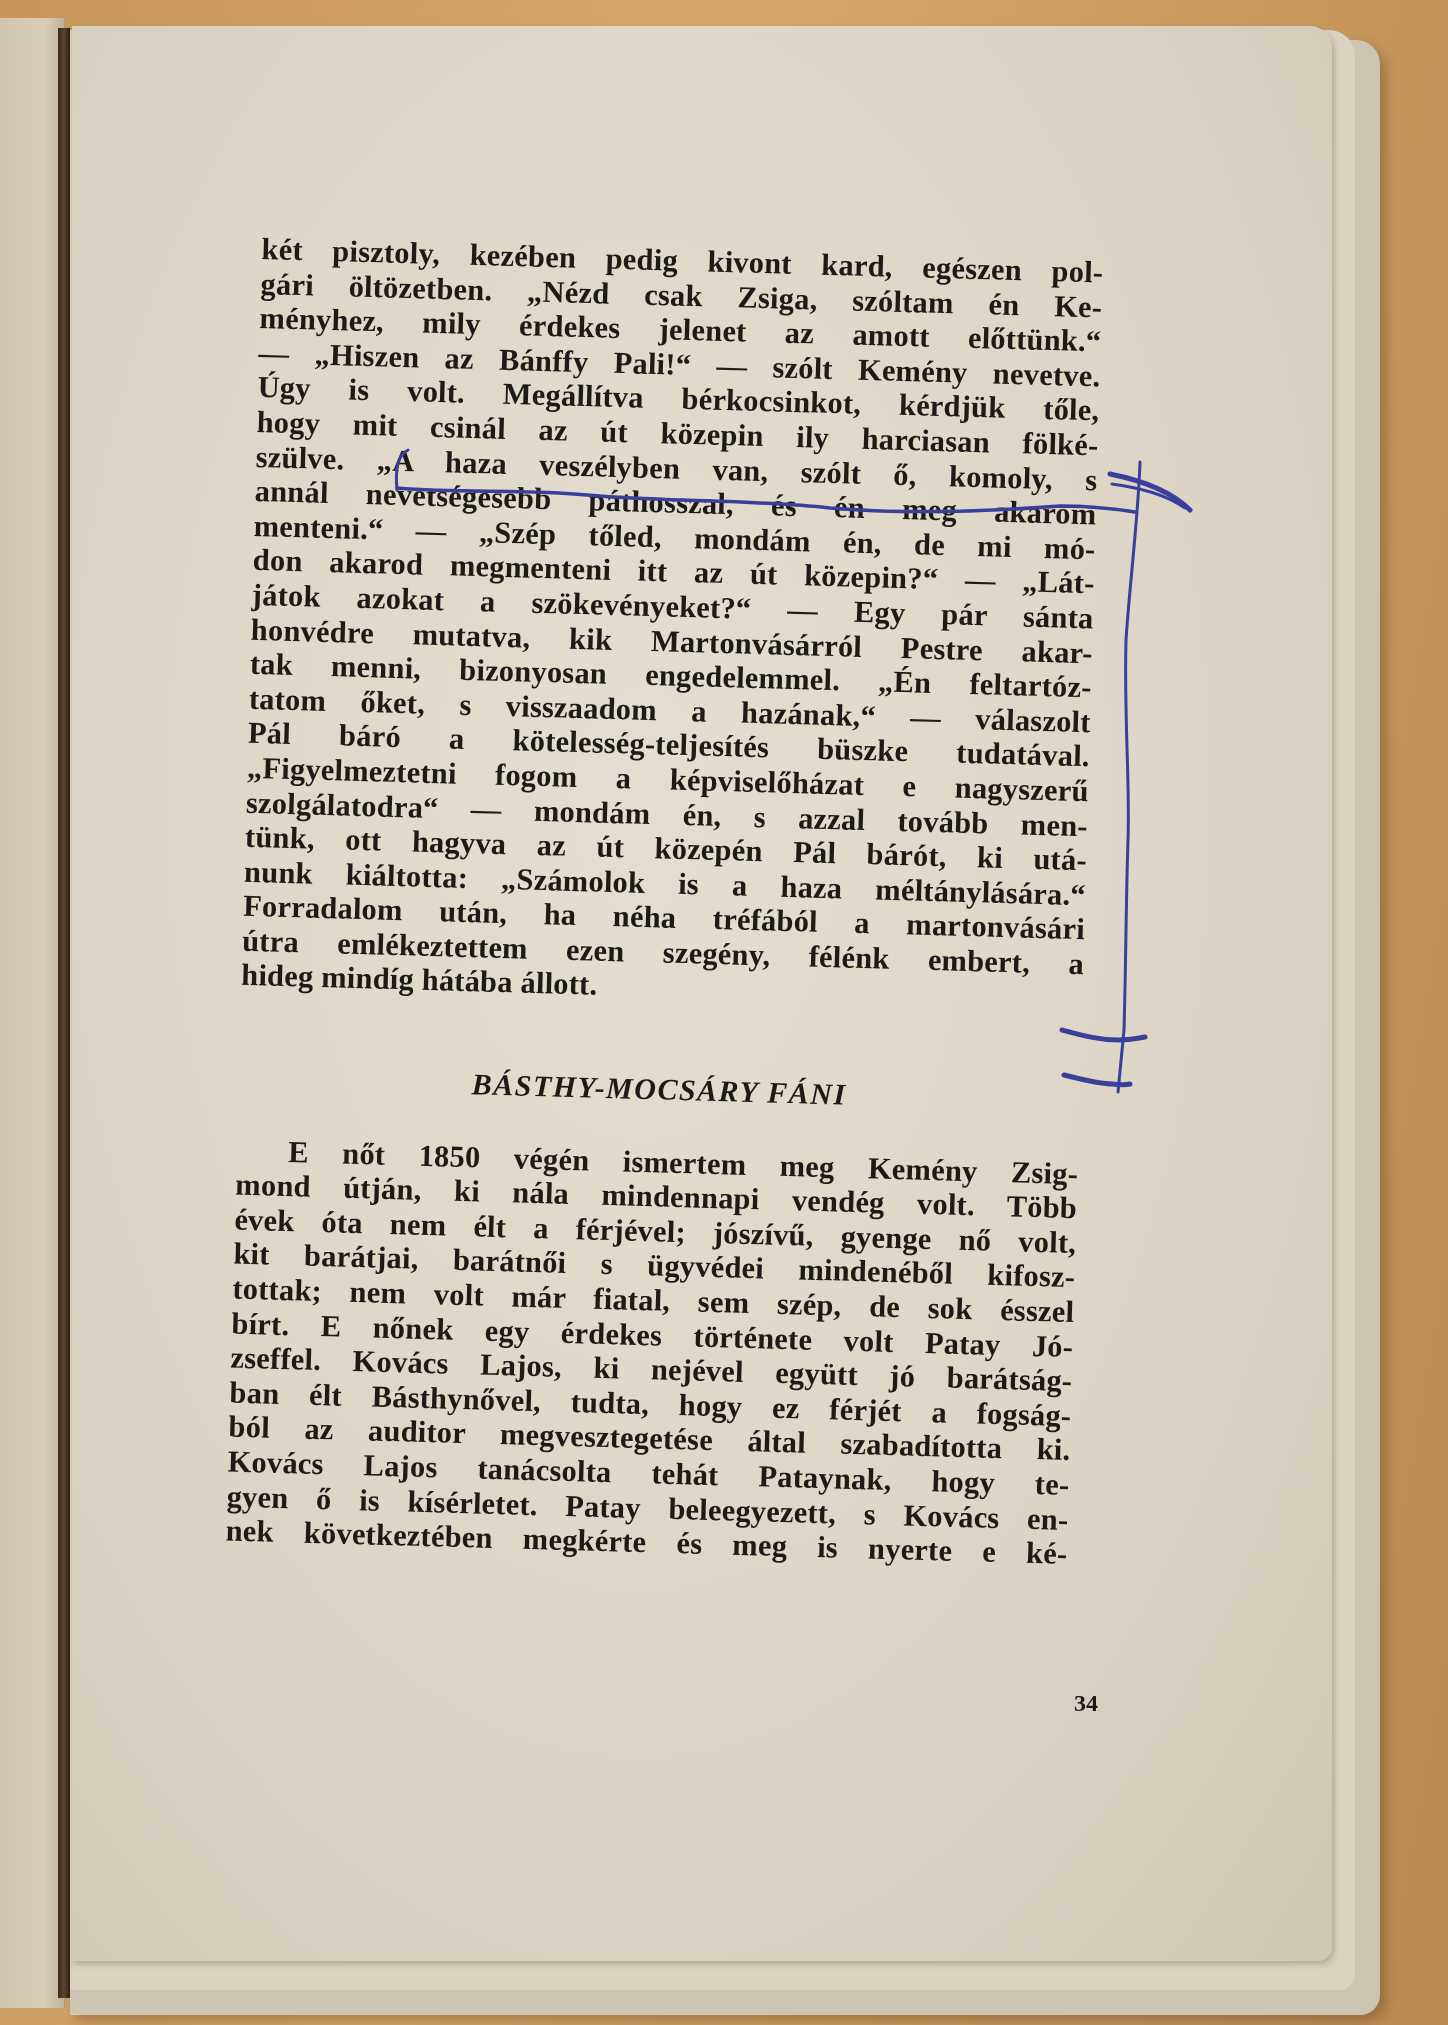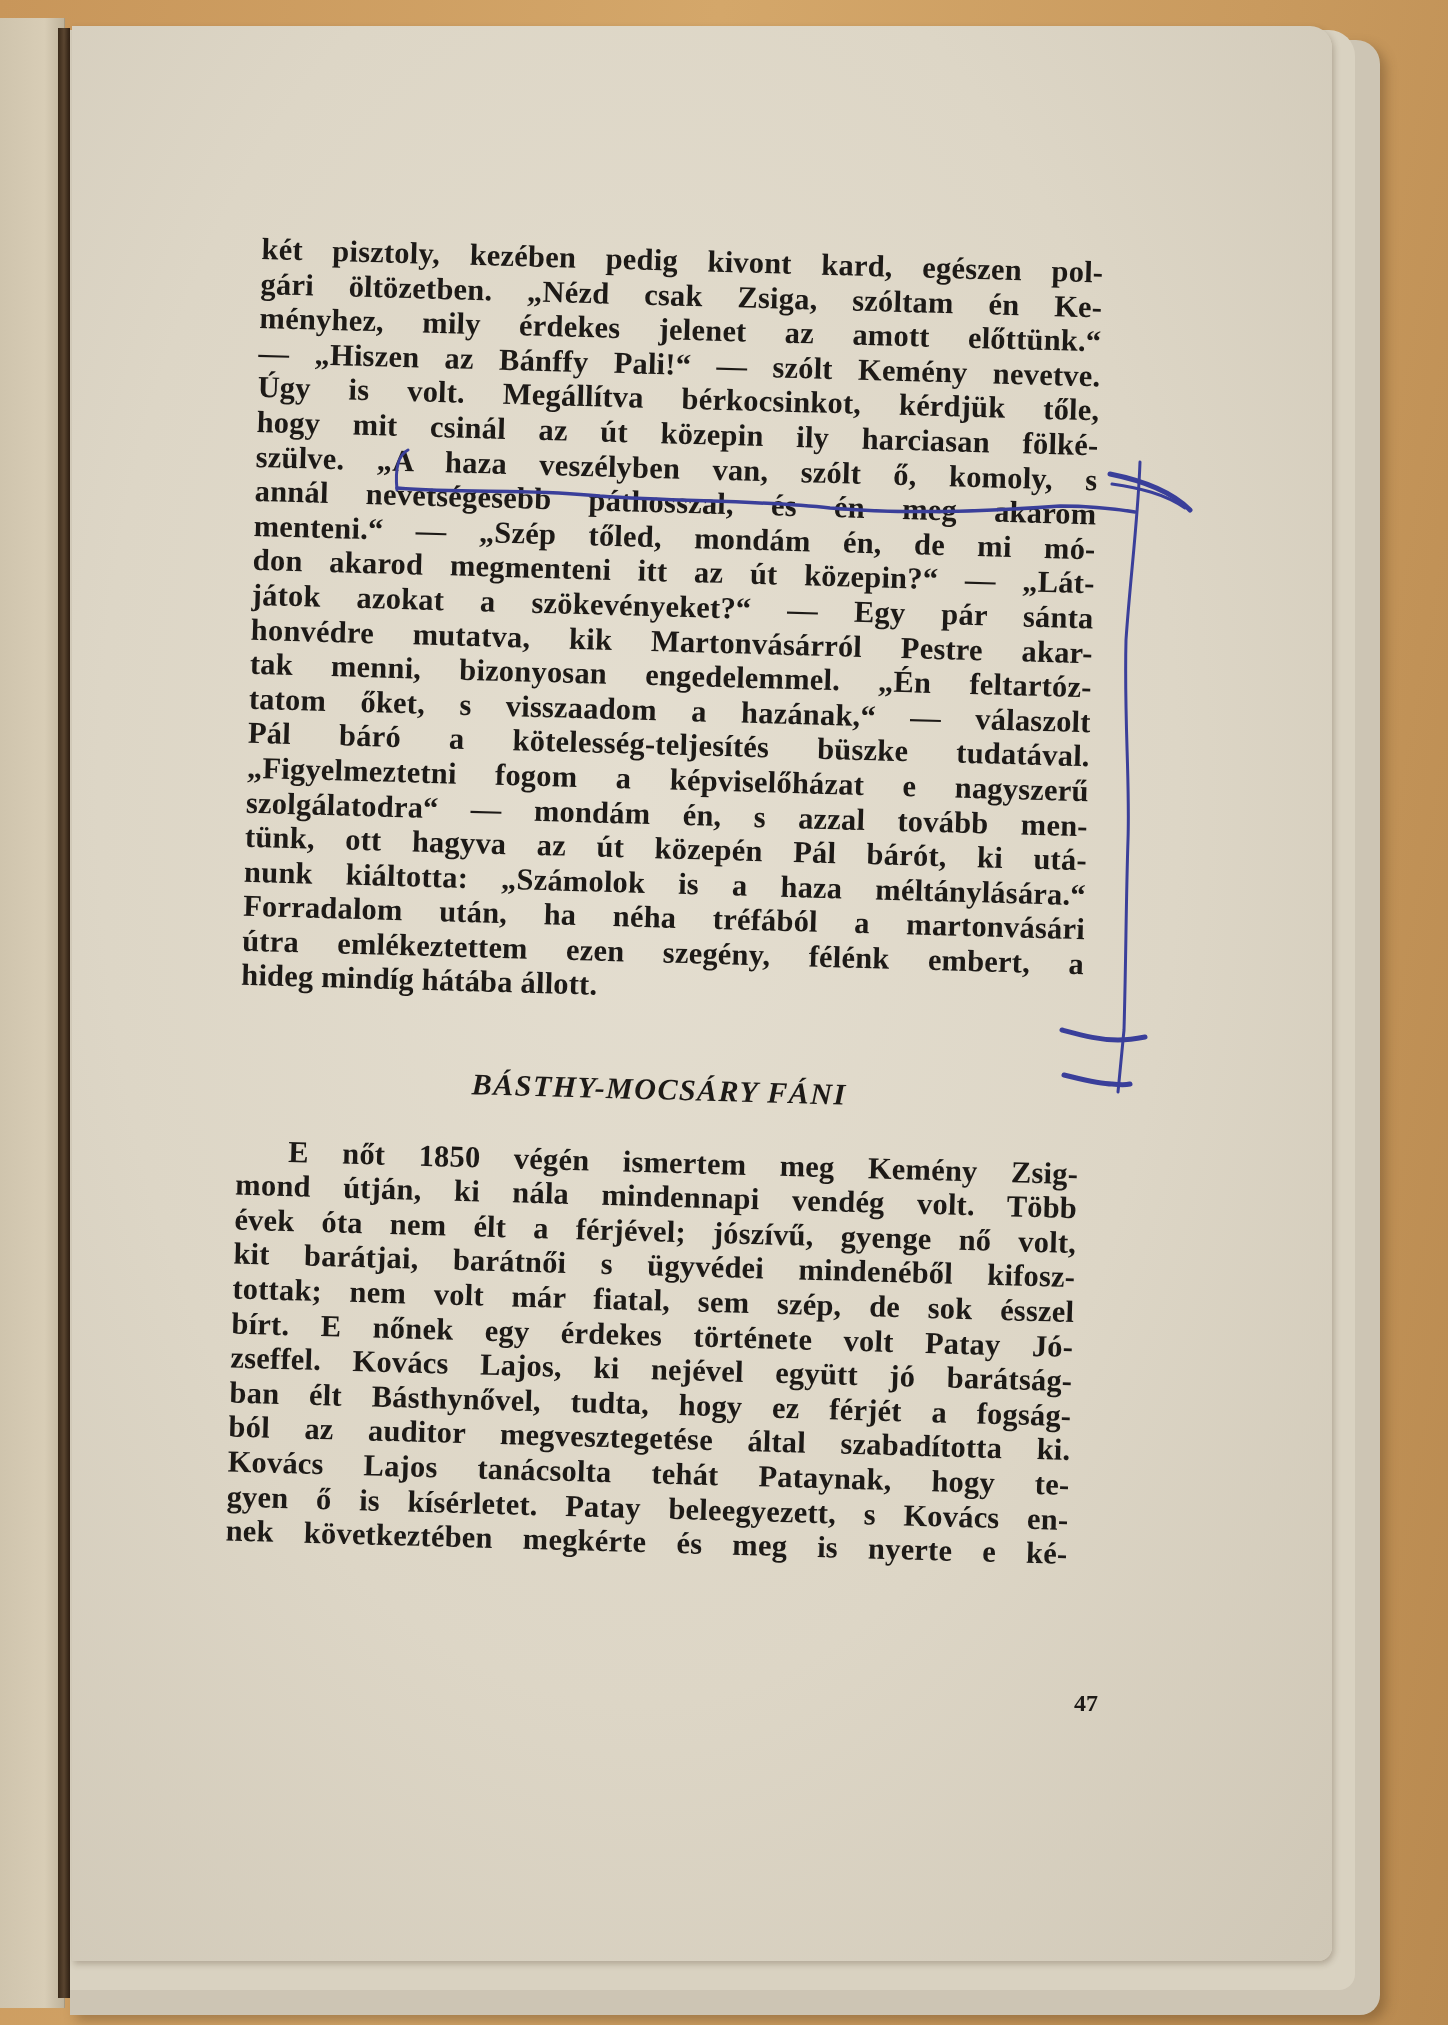--- a/index.html
+++ b/index.html
@@ -93,21 +93,21 @@
   <span class="line">tottak; nem volt már fiatal, sem szép, de sok ésszel</span>
   <span class="line">bírt. E nőnek egy érdekes története volt Patay Jó-</span>
   <span class="line">zseffel. Kovács Lajos, ki nejével együtt jó barátság-</span>
   <span class="line">ban élt Básthynővel, tudta, hogy ez férjét a fogság-</span>
   <span class="line">ból az auditor megvesztegetése által szabadította ki.</span>
   <span class="line">Kovács Lajos tanácsolta tehát Pataynak, hogy te-</span>
   <span class="line">gyen ő is kísérletet. Patay beleegyezett, s Kovács en-</span>
   <span class="line">nek következtében megkérte és meg is nyerte e ké-</span>
 </div>
 
-<div class="page-number">47</div>
+<div class="page-number">34</div>
 
 <svg class="pen" viewBox="0 0 1448 2025">
   <g fill="none" stroke="#3a3f9a" stroke-linecap="round" stroke-linejoin="round">
 
     <path d="M408 450 C398 455 395 470 397 490" stroke-width="3"></path>
 
     <path d="M397 488 C470 494 520 488 600 496 C680 502 760 500 830 508 C900 514 980 512 1060 506 C1090 506 1110 508 1135 512" stroke-width="3.5"></path>
 
     <path d="M1110 474 C1140 480 1170 490 1190 510" stroke-width="5"></path>
     <path d="M1112 484 C1140 488 1165 494 1185 508" stroke-width="3"></path>

